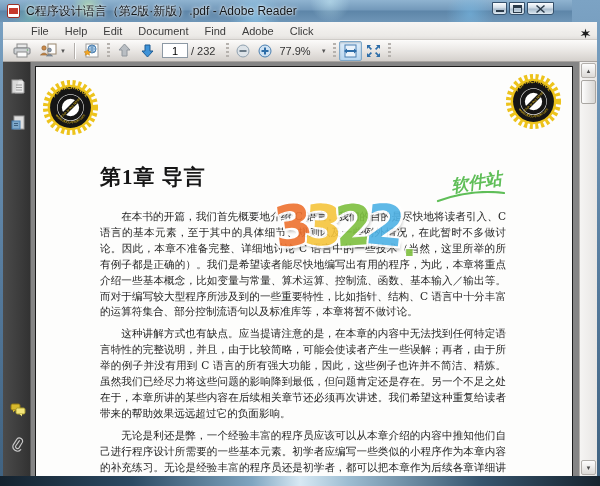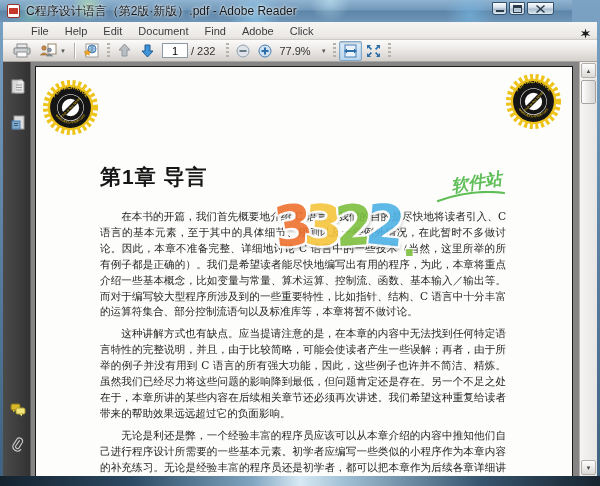--- a/index.html
+++ b/index.html
@@ -78,21 +78,21 @@
     background:linear-gradient(90deg,#4b4b4b,#3a3a3a 70%,#323232);
     border-right:1px solid #5d5d5d; position:relative; }
   .nav-btn { position:absolute; left:6px; width:17px; height:17px; display:flex;
     align-items:center; justify-content:center; }
   .docarea { flex:1; background:#858585; position:relative; overflow:hidden; }
 
   
   .page { position:absolute; left:4px; top:4px; width:538px; height:410px;
     background:#fdfdfc; border:1px solid #1a1a1a; border-bottom:none; overflow:hidden; }
   .chapter-title { position:absolute; left:64px; top:96px;
-    font-family:Liberation Sans, sans-serif; font-weight:bold;
+    font-family:Liberation Serif, serif; font-weight:bold;
     font-size:21px; color:#161616; letter-spacing:1px; }
   .bodytext { position:absolute; left:64px; top:142px; width:406px;
     font-family:"DejaVu Serif","Liberation Serif",serif;
     font-size:10.6px; line-height:15.9px; color:#1e1e1e; text-align:justify; }
   .bodytext p { text-indent:2em; margin-bottom:6px; }
 
   
   .stamp { position:absolute; width:57px; height:57px; }
   .stamp-left { left:6px; top:12px; }
   .stamp-right { right:10px; top:6px; }

